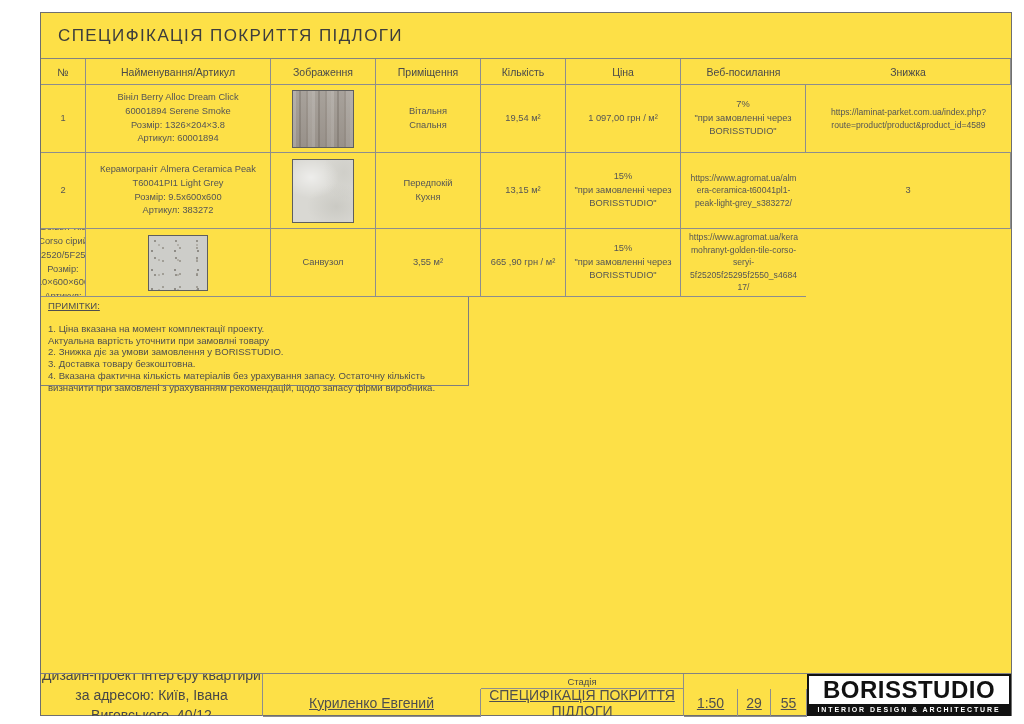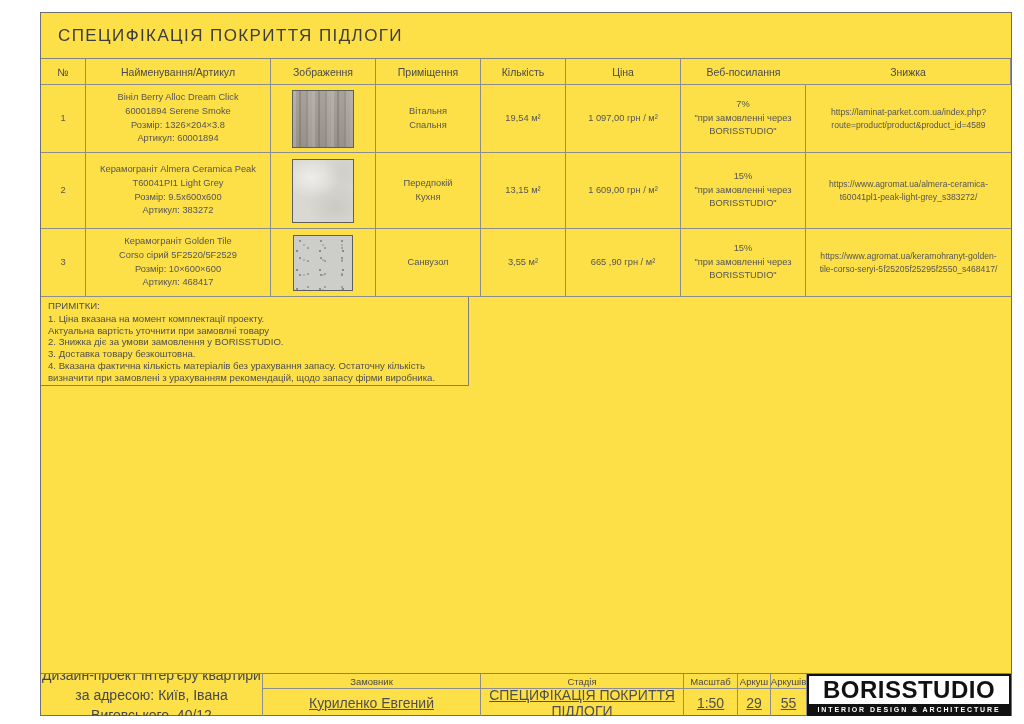--- a/index.html
+++ b/index.html
@@ -71,21 +71,21 @@
       radial-gradient(circle 1px at 10px 9px, #b3b0a9 98%, rgba(0,0,0,0));
     background-size: 21px 17px, 17px 13px, 23px 19px, 13px 11px, 19px 15px;
   }
 
   
   .notes-box {
     position: absolute; top: 284px; left: 0; width: 428px; height: 89px;
     border-right: 1px solid #7e7e7e; border-bottom: 1px solid #7e7e7e;
     padding: 3px 7px; font-size: 9.6px; line-height: 11.8px; color: #4f4f4f;
   }
-  .notes-heading { margin-bottom: 1px; }
+  .notes-heading { text-decoration: underline; margin-bottom: 11px; }
 
   
   .footer {
     position: absolute; left: 0; bottom: 0; width: 970px; height: 42px;
     border-top: 1px solid #828282;
     display: grid;
     grid-template-columns: 222px 218px 203px 54px 33px 36px 1fr;
     grid-template-rows: 15px 27px;
   }
   .fcell {
@@ -151,21 +151,20 @@
     <div class="cell td pre">Керамограніт Almera Ceramica Peak
 T60041PI1 Light Grey
 Розмір: 9.5x600x600
 Артикул: 383272</div>
     <div class="cell td">
       <div class="swatch swatch-ceramic"></div>
     </div>
     <div class="cell td pre">Передпокій
 Кухня</div>
     <div class="cell td">13,15 м²</div>
-    <div class="cell td">1 609,00 грн / м²</div>
     <div class="cell td pre">15%
 "при замовленні через
 BORISSTUDIO"</div>
     <div class="cell td last link-cell">
       <span class="link-text">https://www.agromat.ua/almera-ceramica-t60041pl1-peak-light-grey_s383272/</span>
     </div>
 
     <div class="cell td">3</div>
     <div class="cell td pre">Керамограніт Golden Tile
 Corso сірий 5F2520/5F2529
@@ -191,22 +190,22 @@
     <div>Актуальна вартість уточнити при замовлні товару</div>
     <div>2. Знижка діє за умови замовлення у BORISSTUDIO.</div>
     <div>3. Доставка товару безкоштовна.</div>
     <div>4. Вказана фактична кількість матеріалів без урахування запасу. Остаточну кількість визначити при замовлені з урахуванням рекомендацій, щодо запасу фірми виробника.</div>
   </div>
 
   <div class="footer">
     <div class="fcell f-project pre">Дизайн-проект інтер'єру квартири
 за адресою: Київ, Івана Виговського, 40/12</div>
 
+    <div class="fcell f-label" style="grid-column:3">Стадія</div>
     <div class="fcell f-label" style="grid-column:2">Замовник</div>
-    <div class="fcell f-label" style="grid-column:3">Стадія</div>
     <div class="fcell f-label" style="grid-column:4">Масштаб</div>
     <div class="fcell f-label" style="grid-column:5">Аркуш</div>
     <div class="fcell f-label" style="grid-column:6">Аркушів</div>
 
     <div class="fcell f-value" style="grid-column:2;grid-row:2">Куриленко Евгений</div>
     <div class="fcell f-value" style="grid-column:3;grid-row:2">СПЕЦИФІКАЦІЯ ПОКРИТТЯ ПІДЛОГИ</div>
     <div class="fcell f-value" style="grid-column:4;grid-row:2">1:50</div>
     <div class="fcell f-value" style="grid-column:5;grid-row:2">29</div>
     <div class="fcell f-value" style="grid-column:6;grid-row:2">55</div>
 

